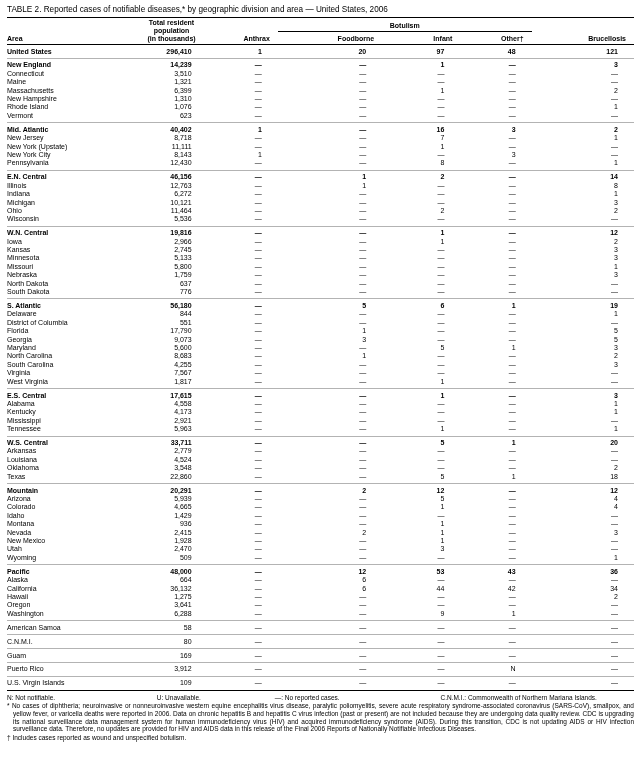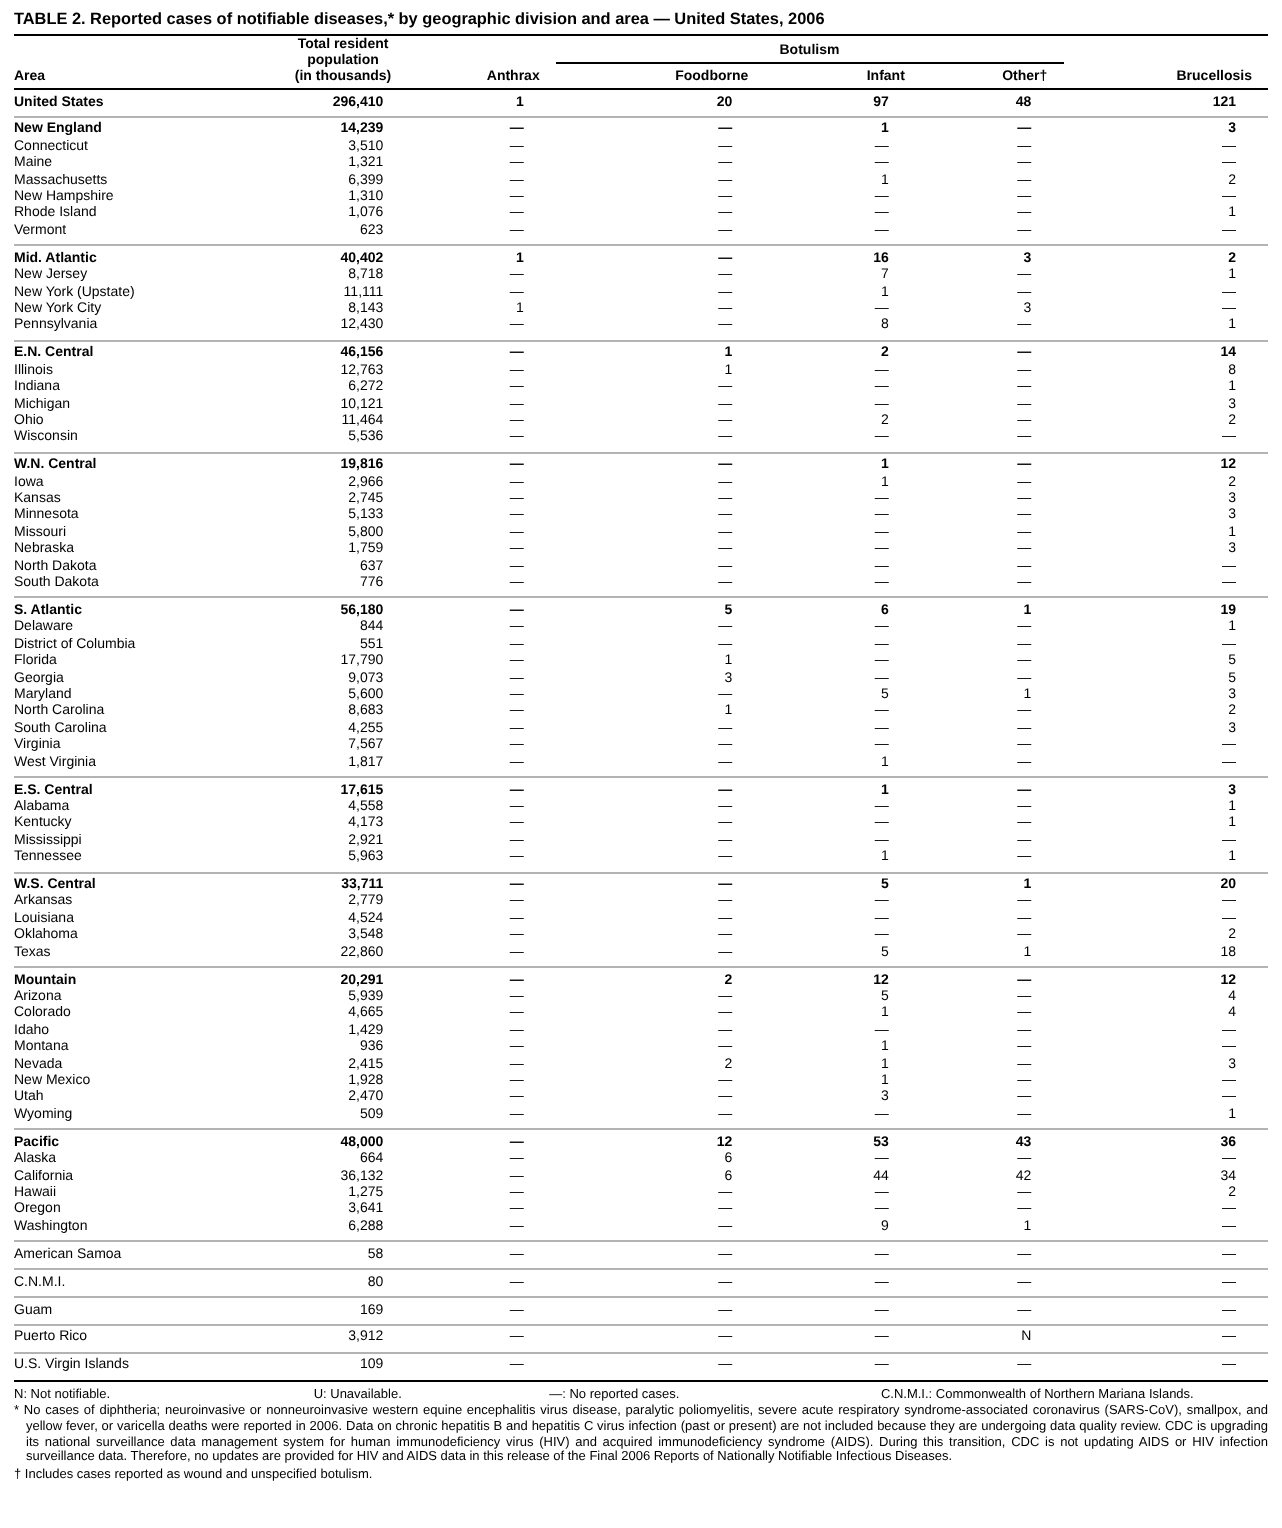--- a/index.html
+++ b/index.html
@@ -4,21 +4,21 @@
 <style>
   html, body { margin: 0; padding: 0; background: #ffffff; }
   body {
     width: 641px; height: 764px; overflow: hidden;
     font-family: "Liberation Sans", sans-serif;
     color: #000;
     -webkit-font-smoothing: antialiased;
   }
   .page { padding: 5px 7px 0 7px; }
   .title {
-    font-size: 8.2px; font-weight: bold; line-height: 10px;
+    font-size: 8.2px; font-weight: normal; line-height: 10px;
     margin-bottom: 2px; letter-spacing: 0;
   }
   table.main {
     width: 100%; border-collapse: collapse; table-layout: fixed;
     font-size: 7px;
     border-top: 1.5px solid #000;
     border-bottom: 1px solid #000;
   }
   thead { border-bottom: 1px solid #000; }
   thead th { font-weight: bold; vertical-align: bottom; padding: 1px 0 1px 0; line-height: 8px; }

